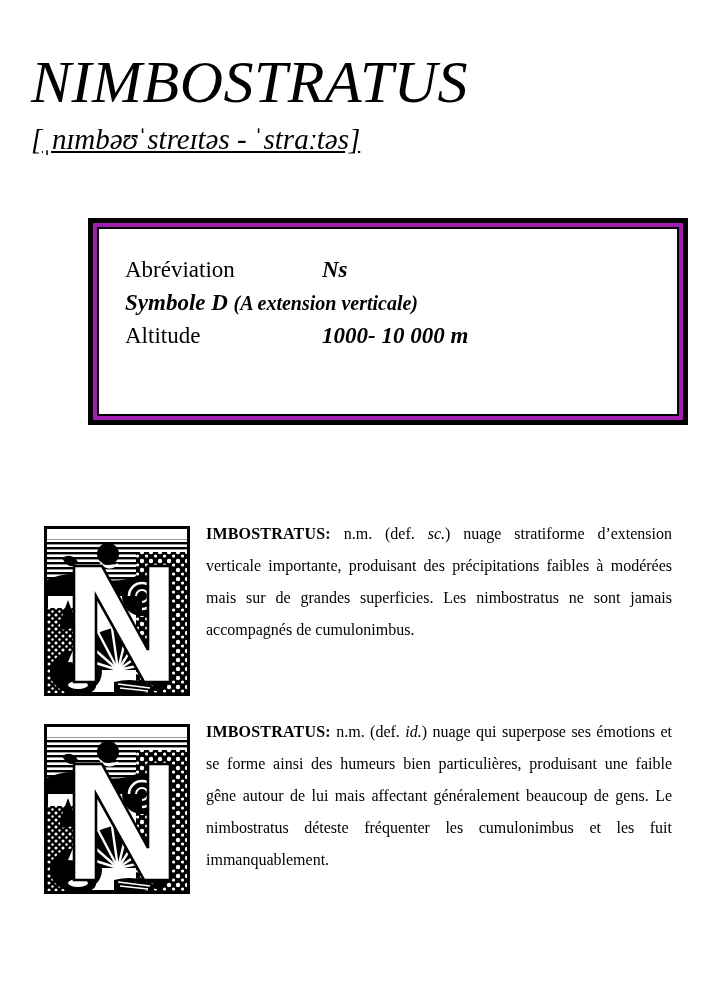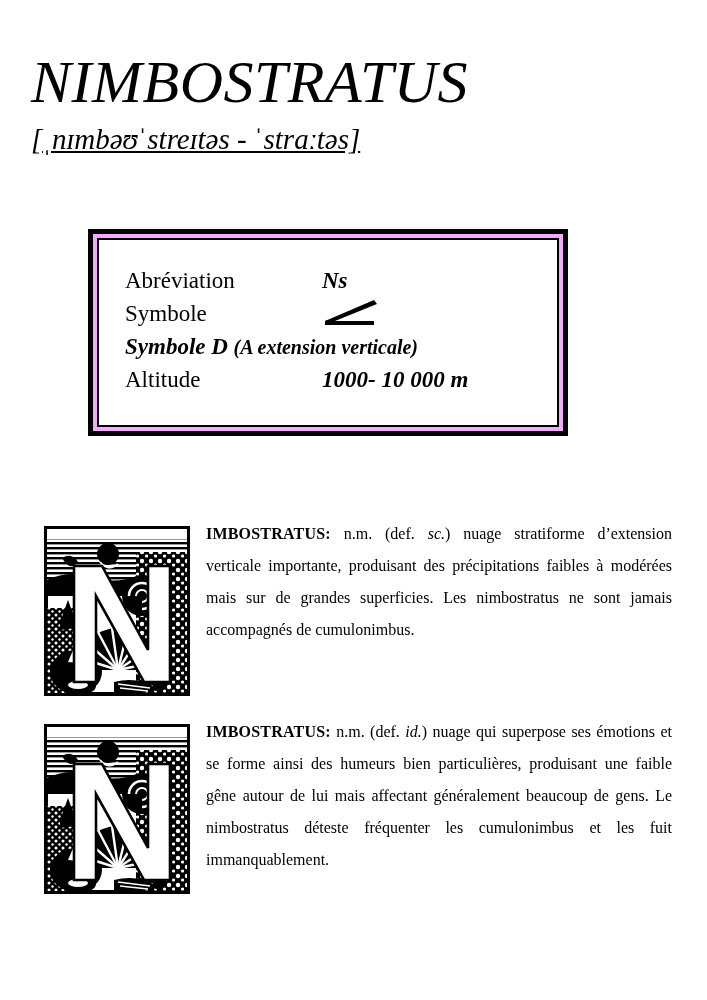--- a/index.html
+++ b/index.html
@@ -40,25 +40,25 @@
     font-weight: 400;
     line-height: 1.1;
     white-space: nowrap;
     text-decoration: underline;
   }
 
   
   .info-box-outer {
     position: absolute;
     left: 88px;
-    top: 229px;
-    width: 480px;
+    top: 218px;
+    width: 600px;
     height: 207px;
     border: 5px solid #000000;
-    background: #f0abfc;
+    background: #a21caf;
     box-sizing: border-box;
   }
   .info-box-inner {
     position: absolute;
     left: 4px;
     top: 4px;
     right: 4px;
     bottom: 4px;
     border: 2px solid #000000;
     background: #ffffff;
@@ -152,32 +152,20 @@
 
 <div class="info-box-outer">
   <div class="info-box-inner">
     <div class="info-rows">
 
       <div class="info-row">
         <div class="info-label">Abréviation</div>
         <div class="info-value">Ns</div>
       </div>
 
-      <div class="info-row">
-        <div class="info-label">Symbole</div>
-        <div class="info-value symbol-cell">
-          <span class="symbol-glyph">
-            <svg width="56" height="28" viewBox="0 0 56 28" aria-hidden="true">
-              <polygon points="52,1 55,5 8,24 3,22" fill="#000000"></polygon>
-              <polygon points="3,22 52,22 52,26 3,26" fill="#000000"></polygon>
-              <polygon points="3,22 11,20 11,26 3,26" fill="#000000"></polygon>
-            </svg>
-          </span>
-        </div>
-      </div>
 
       <div class="info-row">
         <div class="info-value"><span>Symbole D</span> <span class="value-note">(A extension verticale)</span></div>
       </div>
 
       <div class="info-row">
         <div class="info-label">Altitude</div>
         <div class="info-value">1000- 10 000 m</div>
       </div>
 

